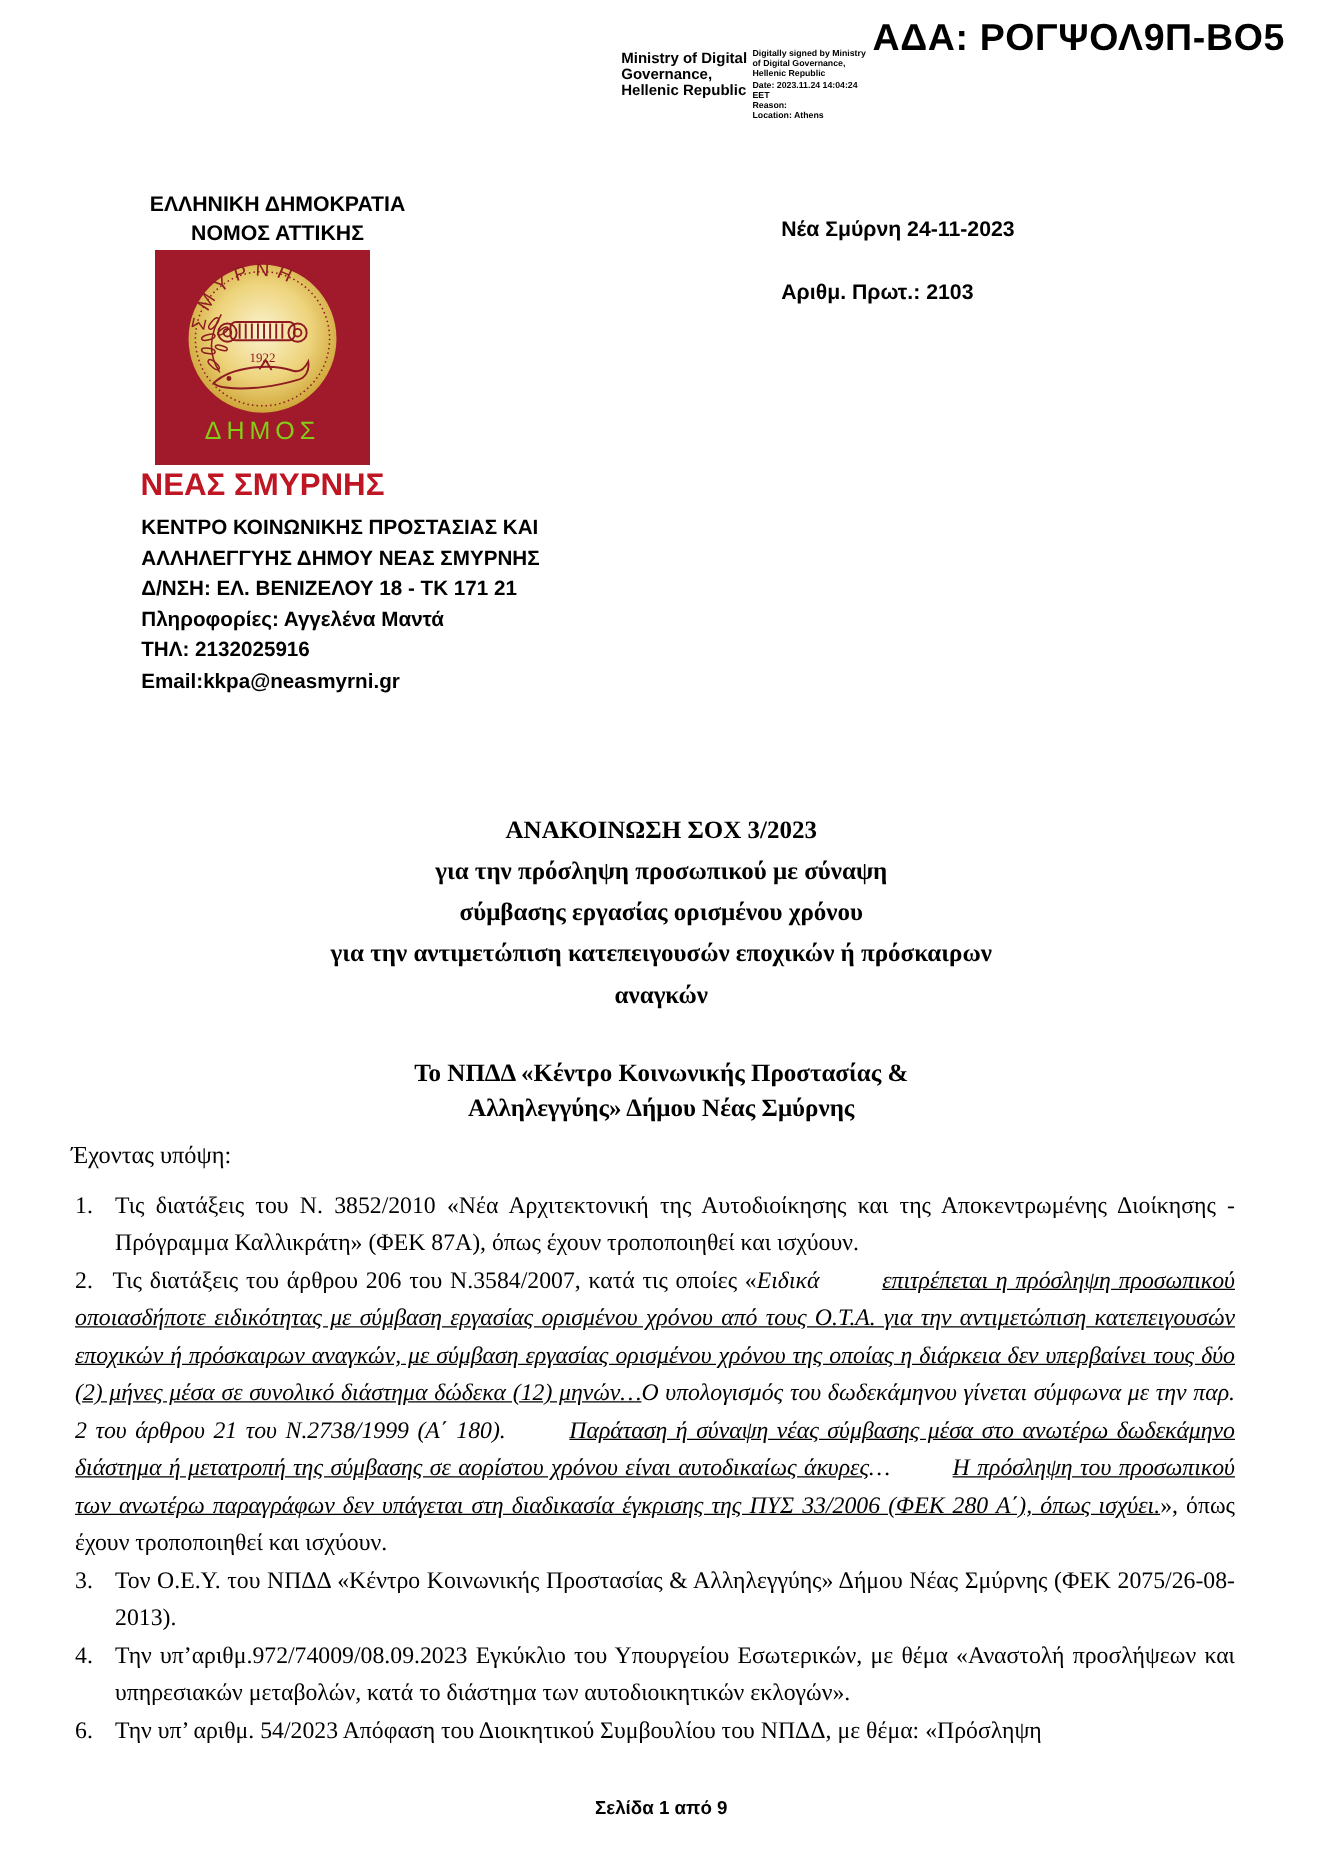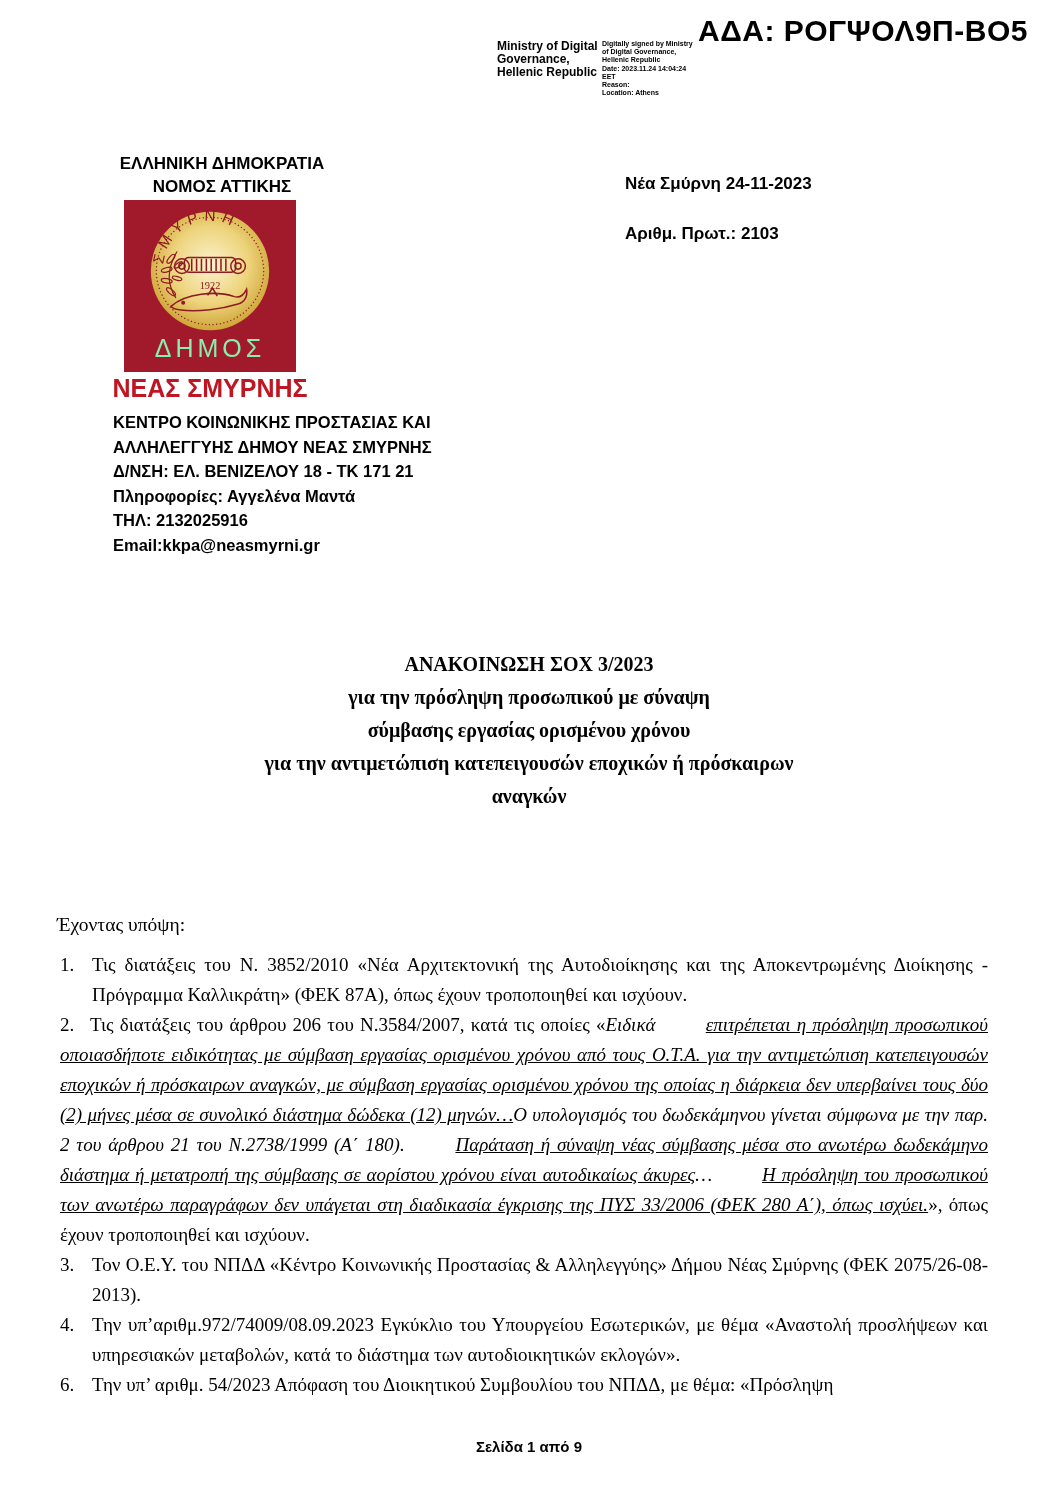--- a/index.html
+++ b/index.html
@@ -16,22 +16,22 @@
           font-family:"Liberation Sans",sans-serif;font-size:7px;line-height:8.2px;
           font-weight:bold;white-space:pre-line;}
 
   
   .gov{position:absolute;left:108px;top:152px;width:228px;text-align:center;
        font-family:"Liberation Sans",sans-serif;font-weight:bold;font-size:17px;
        line-height:23px;white-space:pre-line;}
   .logo-square{position:absolute;left:124px;top:200px;width:172px;height:172px;
        background:#A11A2B;text-align:center;}
   .coin{display:block;margin:10px auto 0;}
-  .dimos{margin-top:2px;color:#86efac;font-family:"Liberation Sans",sans-serif;
-       font-size:25px;letter-spacing:4px;font-weight:400;}
+  .dimos{margin-top:2px;color:#84cc16;font-family:"Liberation Sans",sans-serif;
+       font-size:20px;letter-spacing:4px;font-weight:400;}
   .neas{position:absolute;left:99px;top:374px;width:222px;text-align:center;
        color:#BE1622;font-family:"Liberation Sans",sans-serif;font-weight:bold;
        font-size:25px;white-space:nowrap;}
 
   
   .place-date{position:absolute;left:625px;top:174px;
        font-family:"Liberation Sans",sans-serif;font-weight:bold;font-size:17px;}
   .protocol{position:absolute;left:625px;top:224px;
        font-family:"Liberation Sans",sans-serif;font-weight:bold;font-size:17px;}
 
@@ -139,20 +139,22 @@
 Δ/ΝΣΗ: ΕΛ. ΒΕΝΙΖΕΛΟΥ 18 - ΤΚ 171 21
 Πληροφορίες: Αγγελένα Μαντά
 ΤΗΛ: 2132025916
 Email:kkpa@neasmyrni.gr</div>
 
   <div class="title">ΑΝΑΚΟΙΝΩΣΗ ΣΟΧ 3/2023
 για την πρόσληψη προσωπικού με σύναψη
 σύμβασης εργασίας ορισμένου χρόνου
 για την αντιμετώπιση κατεπειγουσών εποχικών ή πρόσκαιρων
 αναγκών</div>
+  <div class="subtitle">Το ΝΠΔΔ «Κέντρο Κοινωνικής Προστασίας &amp;
+Αλληλεγγύης» Δήμου Νέας Σμύρνης</div>
   <div class="having">Έχοντας υπόψη:</div>
 
   <div class="list" id="list-container">
       <div class="li hang"><span class="num">1.</span><span class="seg-n">Τις διατάξεις του Ν. 3852/2010 «Νέα Αρχιτεκτονική της Αυτοδιοίκησης και της Αποκεντρωμένης Διοίκησης - Πρόγραμμα Καλλικράτη» (ΦΕΚ 87Α), όπως έχουν τροποποιηθεί και ισχύουν.</span></div>
       <div class="li"><span class="num">2.</span><span class="seg-n">Τις διατάξεις του άρθρου 206 του Ν.3584/2007, κατά τις οποίες «</span><span class="seg-i">Ειδικά </span><span class="seg-iu">επιτρέπεται η πρόσληψη προσωπικού οποιασδήποτε ειδικότητας με σύμβαση εργασίας ορισμένου χρόνου από τους Ο.Τ.Α. για την αντιμετώπιση κατεπειγουσών εποχικών ή πρόσκαιρων αναγκών, με σύμβαση εργασίας ορισμένου χρόνου της οποίας η διάρκεια δεν υπερβαίνει τους δύο (2) μήνες μέσα σε συνολικό διάστημα δώδεκα (12) μηνών…</span><span class="seg-i">Ο υπολογισμός του δωδεκάμηνου γίνεται σύμφωνα με την παρ. 2 του άρθρου 21 του Ν.2738/1999 (Α΄ 180). </span><span class="seg-iu">Παράταση ή σύναψη νέας σύμβασης μέσα στο ανωτέρω δωδεκάμηνο διάστημα ή μετατροπή της σύμβασης σε αορίστου χρόνου είναι αυτοδικαίως άκυρες</span><span class="seg-i">… </span><span class="seg-iu">Η πρόσληψη του προσωπικού των ανωτέρω παραγράφων δεν υπάγεται στη διαδικασία έγκρισης της ΠΥΣ 33/2006 (ΦΕΚ 280 Α΄), όπως ισχύει.</span><span class="seg-n">», όπως έχουν τροποποιηθεί και ισχύουν.</span></div>
       <div class="li hang"><span class="num">3.</span><span class="seg-n">Τον Ο.Ε.Υ. του ΝΠΔΔ «Κέντρο Κοινωνικής Προστασίας &amp; Αλληλεγγύης» Δήμου Νέας Σμύρνης (ΦΕΚ 2075/26-08-2013).</span></div>
       <div class="li hang"><span class="num">4.</span><span class="seg-n">Την υπ’αριθμ.972/74009/08.09.2023 Εγκύκλιο του Υπουργείου Εσωτερικών, με θέμα «Αναστολή προσλήψεων και υπηρεσιακών μεταβολών, κατά το διάστημα των αυτοδιοικητικών εκλογών».</span></div>
       <div class="li hang"><span class="num">6.</span><span class="seg-n">Την υπ’ αριθμ. 54/2023 Απόφαση του Διοικητικού Συμβουλίου του ΝΠΔΔ, με θέμα: «Πρόσληψη</span></div>
     </div>
 

